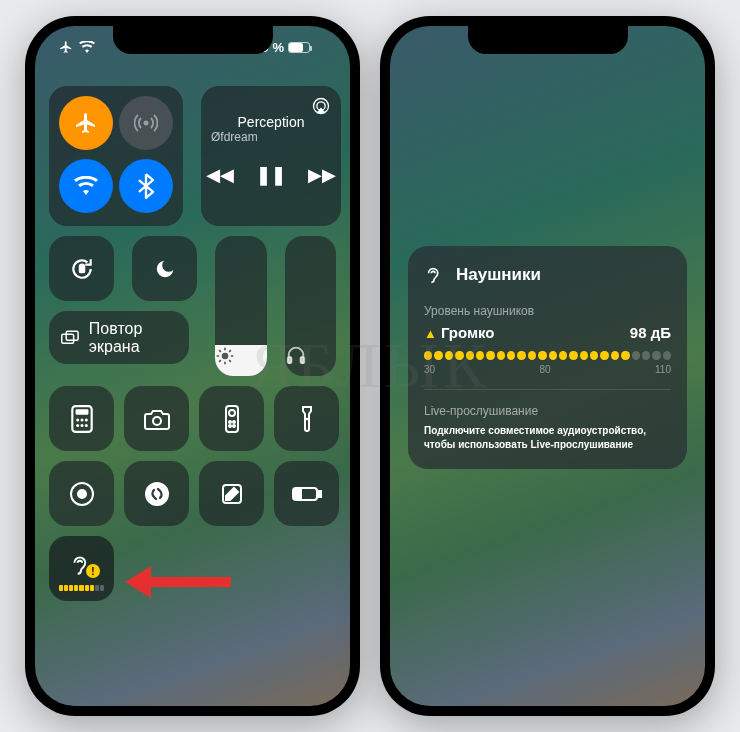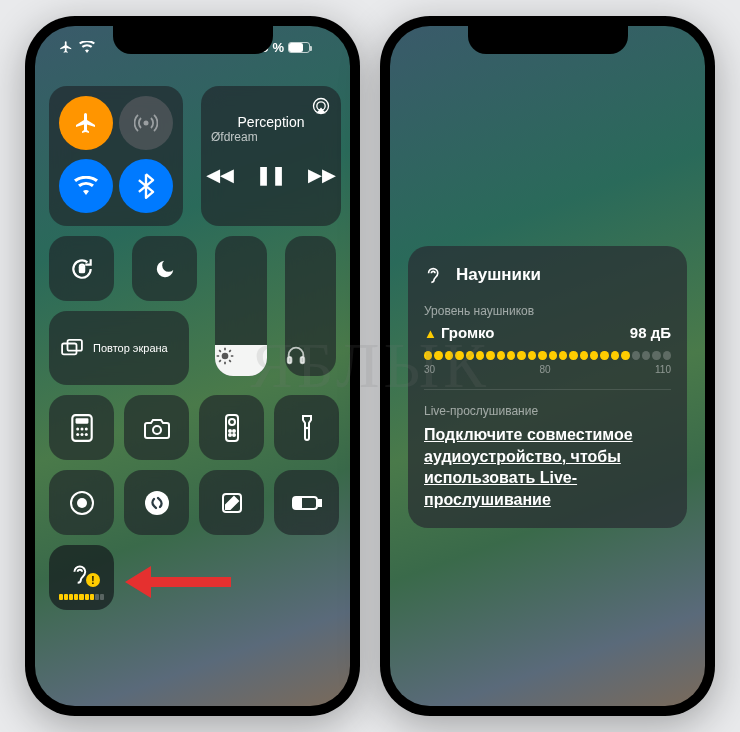--- a/index.html
+++ b/index.html
@@ -65,21 +65,21 @@
   .orange { background: #ff9500; }
   .blue { background: #007aff; }
   .dimcircle { background: rgba(100,100,105,0.55); color: rgba(255,255,255,0.45);}
   .media { width: 140px; height: 140px; padding: 12px 10px; color: #fff; position: relative; }
   .media .airplay-dot { position: absolute; top: 10px; right: 10px; }
   .media-title { font-size: 14px; text-align: center; margin-top: 16px;}
   .media-artist { font-size: 12px; text-align: left; opacity: .7; }
   .media-controls { display: flex; justify-content: center; gap: 22px; margin-top: 20px; font-size: 18px;}
 
   .small { width: 65px; height: 65px; display:flex; align-items:center; justify-content:center; color:#fff; font-size:22px;}
-  .med { width: 140px; height: 74px; display:flex; align-items:center; gap:10px; padding:0 12px; color:#fff; font-size:11px;}
+  .med { width: 140px; height: 53px; display:flex; align-items:center; gap:10px; padding:0 12px; color:#fff; font-size:16px;}
   .tall { width: 65px; height: 140px; position: relative; }
   .slider-fill { position:absolute; bottom:0; left:0; right:0; background: rgba(255,255,255,0.95);
     border-bottom-left-radius:18px; border-bottom-right-radius:18px;}
   .slider-icon { position:absolute; bottom:10px; left:0; right:0; text-align:center; color:#555; font-size:18px;}
   .slider-icon.white { color: rgba(255,255,255,0.7); }
 
   .grid4 { display: grid; grid-template-columns: repeat(4, 65px); gap:10px; }
 
   .hearing-tile {
     width: 65px; height: 65px; border-radius: 18px;
@@ -109,21 +109,21 @@
   }
   .panel-header { display:flex; align-items:center; gap:10px; font-size:17px; font-weight:600; margin-bottom:18px;}
   .panel-sub { font-size: 12px; color: rgba(255,255,255,0.55); margin-bottom:6px;}
   .level-row { display:flex; justify-content:space-between; align-items:center; font-size:15px; font-weight:600;}
   .level-row .warn { color:#ffcc00; font-size:13px; margin-right:4px;}
   .meter { display:flex; gap:2px; margin:10px 0 4px;}
   .meter span { width:9px; height:9px; border-radius:50%; background:#ffcc00;}
   .meter span.off { background: rgba(255,255,255,0.22);}
   .scale { display:flex; justify-content:space-between; font-size:10px; color:rgba(255,255,255,0.45); margin-bottom:14px;}
   .divider { height:1px; background:rgba(255,255,255,0.12); margin:8px 0 14px;}
-  .panel-text { font-size:16px; font-weight:600; line-height:1.35;text-decoration:underline;}
+  .panel-text { font-size:10px; font-weight:600; line-height:1.35;}
 
   svg { display:block; }
 </style>
 </head>
 <body>
 
 <div class="watermark">ЯБЛЫК</div>
 
 <div class="phone">
   <div class="screen">

